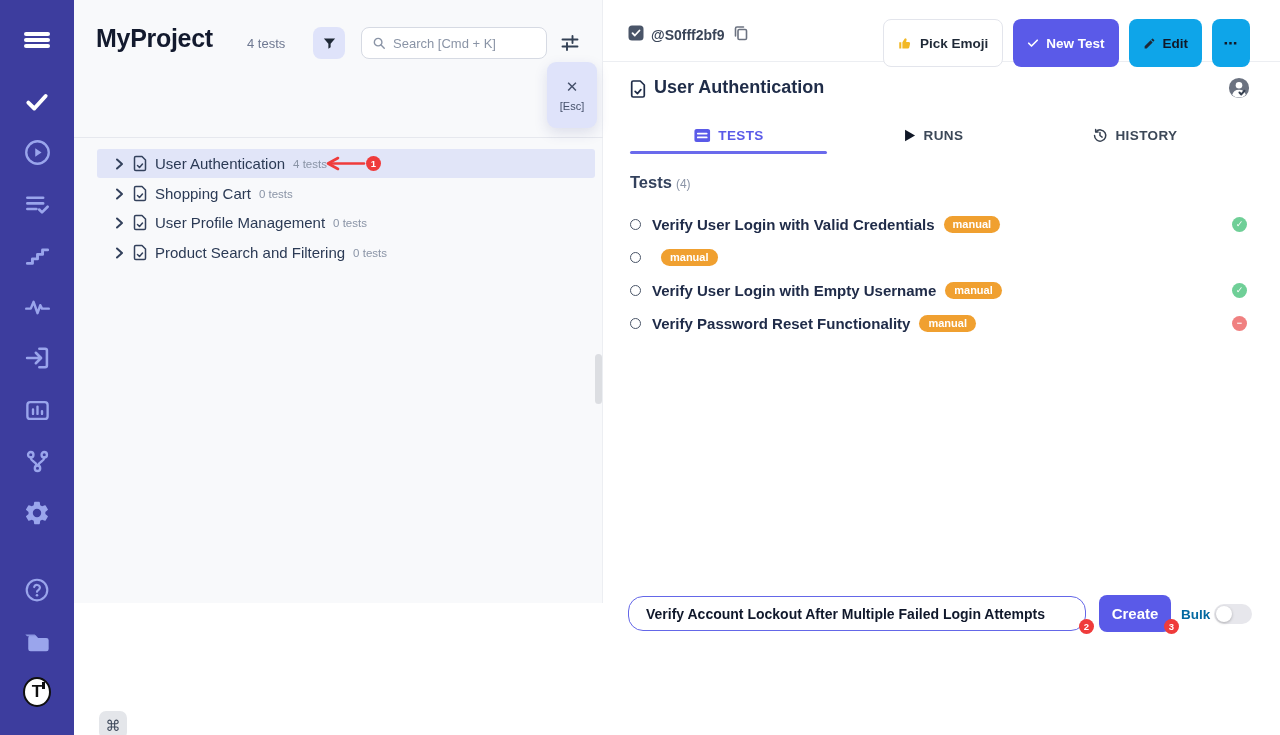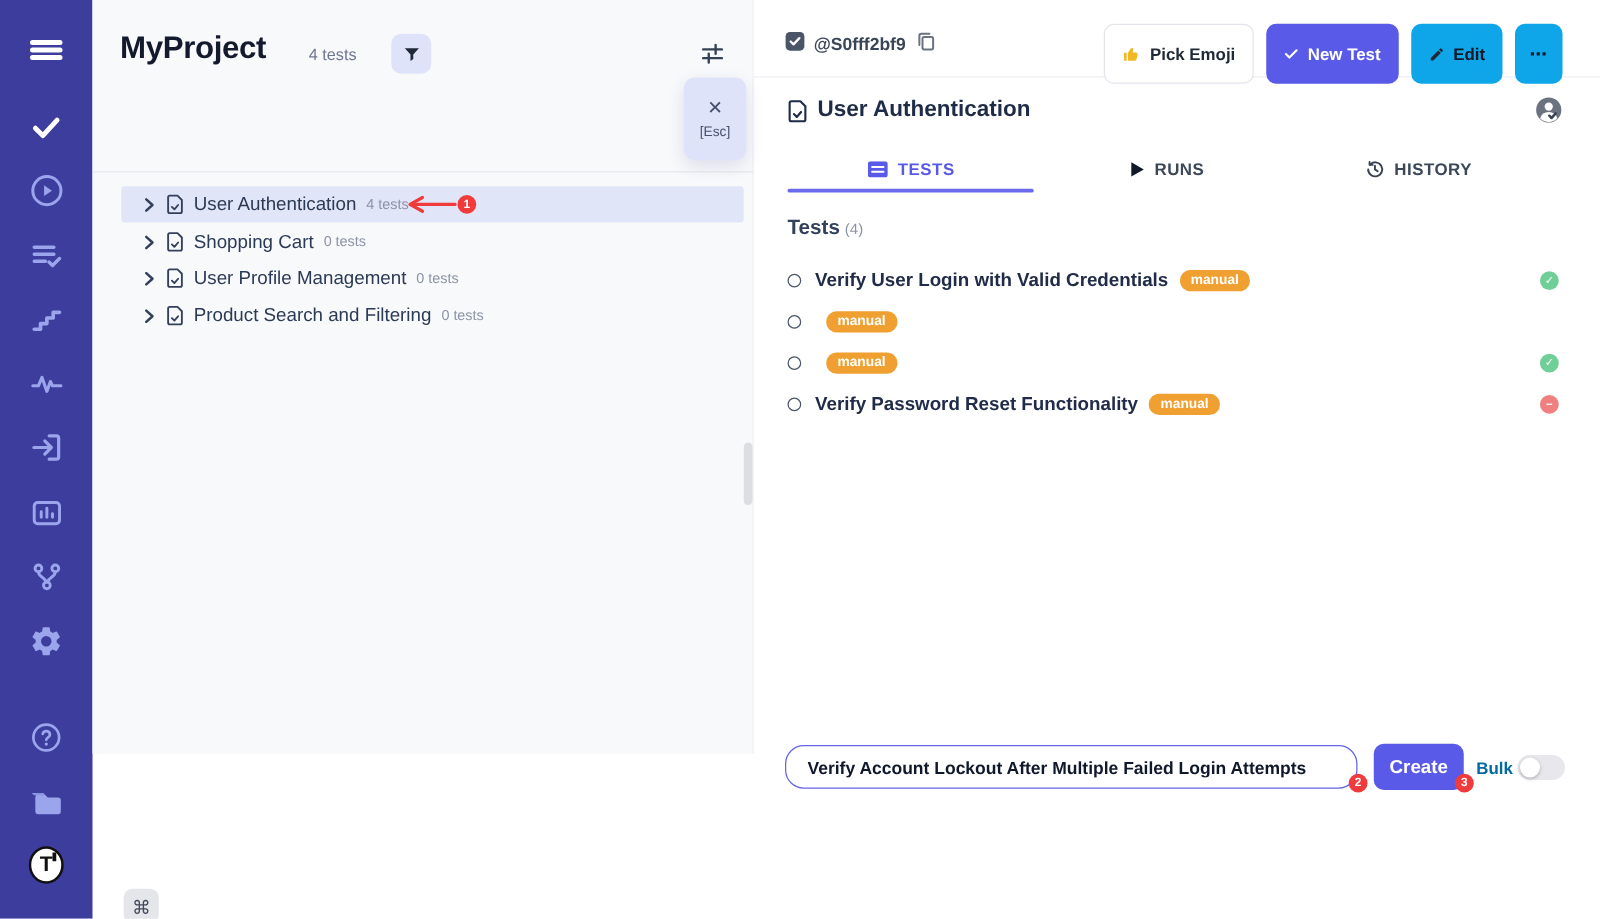--- a/index.html
+++ b/index.html
@@ -196,20 +196,29 @@
     <span class="project-count">4 tests</span>
 
     <button class="filter-btn">
       <span>
         <svg width="15" height="15" viewBox="0 0 24 24">
             <path d="M3 4h18l-7.2 8.2V18l-3.6 2.4v-8.2L3 4z" fill="#1f2937"></path>
           </svg>
       </span>
     </button>
 
+    <div class="search-box">
+      <span>
+        <svg width="14" height="14" viewBox="0 0 24 24" fill="none" stroke="#8a94a6" stroke-width="2.4" stroke-linecap="round">
+            <circle cx="10.5" cy="10.5" r="6.5"></circle>
+            <path d="M15.5 15.5L21 21"></path>
+          </svg>
+      </span>
+      <input type="text" readonly="" placeholder="Search [Cmd + K]" style="">
+    </div>
 
     <button class="sliders-btn">
       <svg width="20" height="20" viewBox="0 0 20 20" fill="none" stroke="#334155" stroke-width="1.9" stroke-linecap="round">
           <path d="M2.5 6.5h15M2.5 13.5h15"></path>
           <path d="M12.5 3v7M7 10v7"></path>
         </svg>
     </button>
 
     <div class="esc-pop">
       <span class="esc-x">✕</span>
@@ -395,20 +404,21 @@
       <span class="test-name">Verify User Login with Valid Credentials</span>
       <span class="badge-manual">manual</span>
       <span class="test-status st-pass">✓</span>
     </div>
     <div class="test-row" style="top:243px">
       <span class="test-circle"></span>
       <span class="badge-manual">manual</span>
     </div>
     <div class="test-row" style="top:276px">
       <span class="test-circle"></span>
+      <span class="test-name">Verify User Login with Empty Username</span>
       <span class="badge-manual">manual</span>
       <span class="test-status st-pass">✓</span>
     </div>
     <div class="test-row" style="top:309px">
       <span class="test-circle"></span>
       <span class="test-name">Verify Password Reset Functionality</span>
       <span class="badge-manual">manual</span>
       <span class="test-status st-fail">−</span>
     </div>
 

